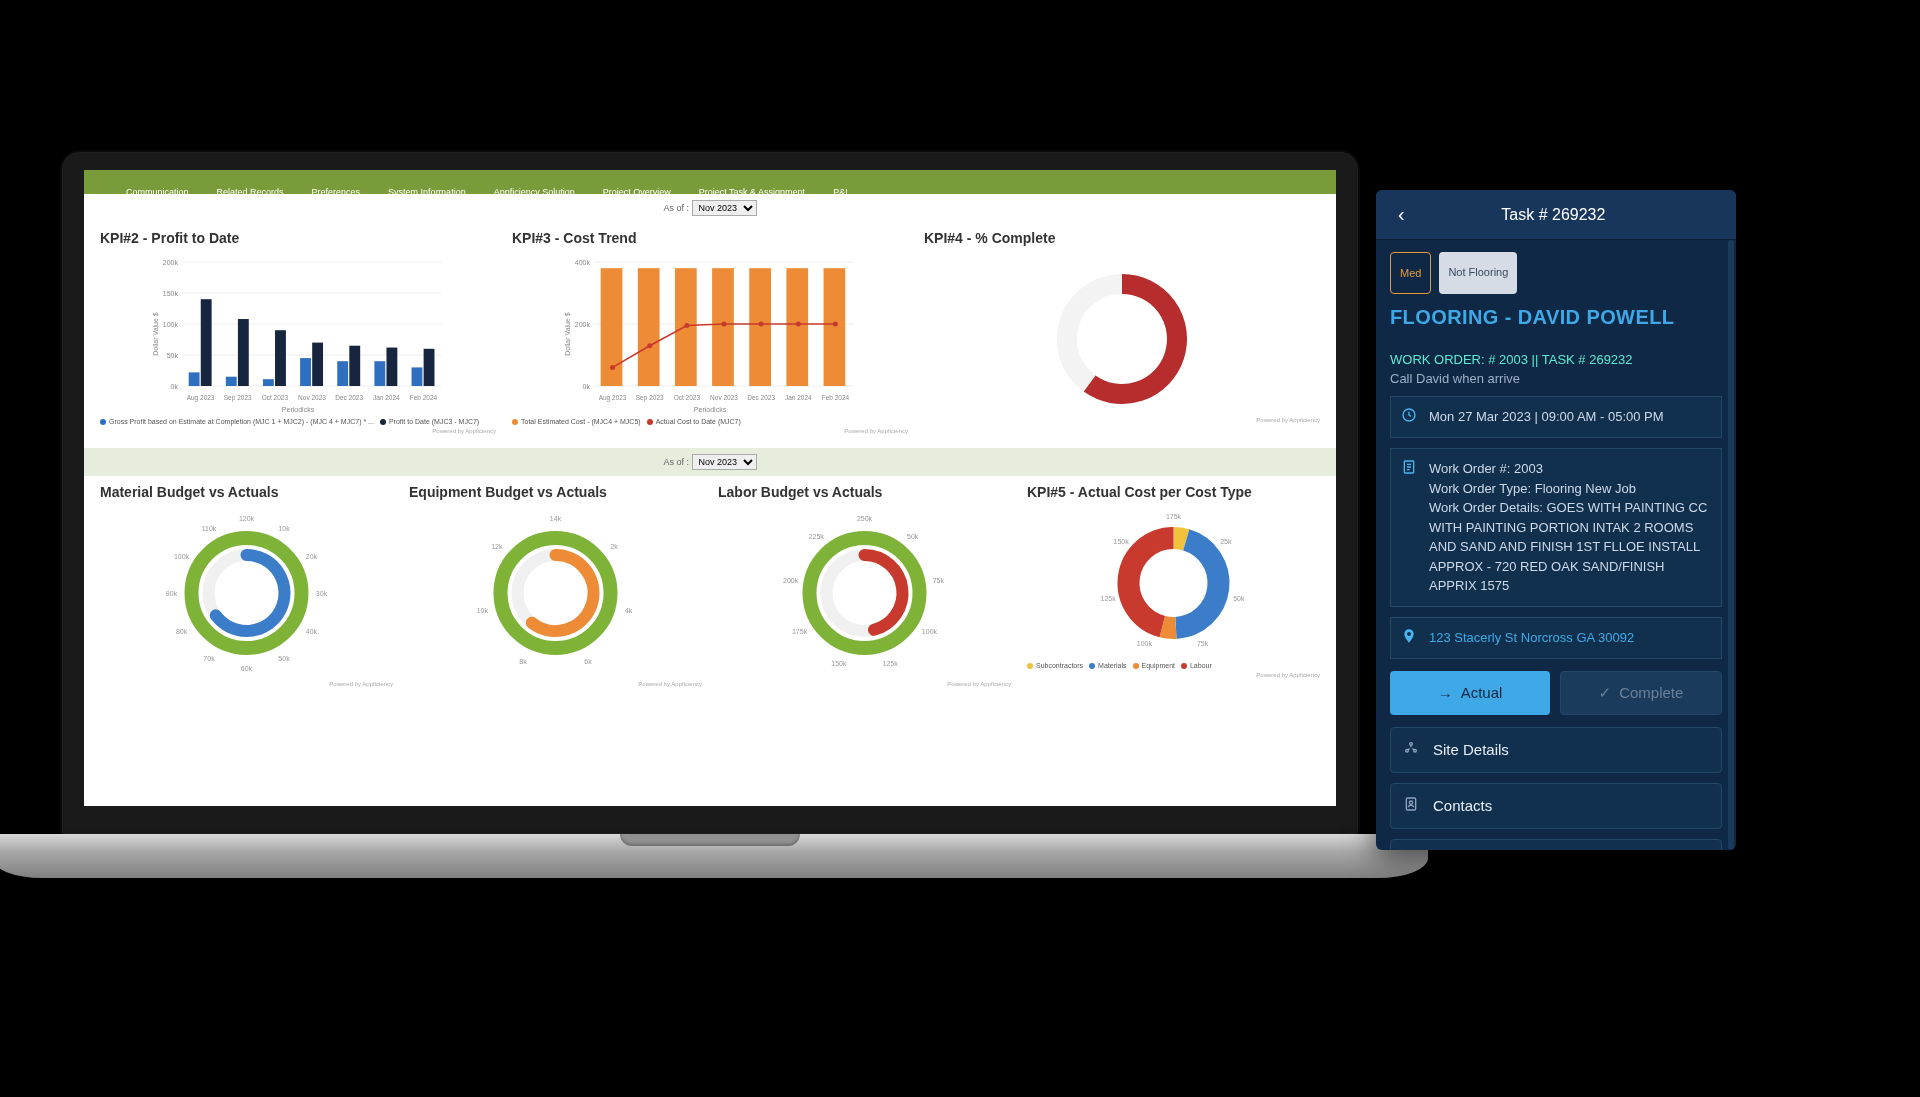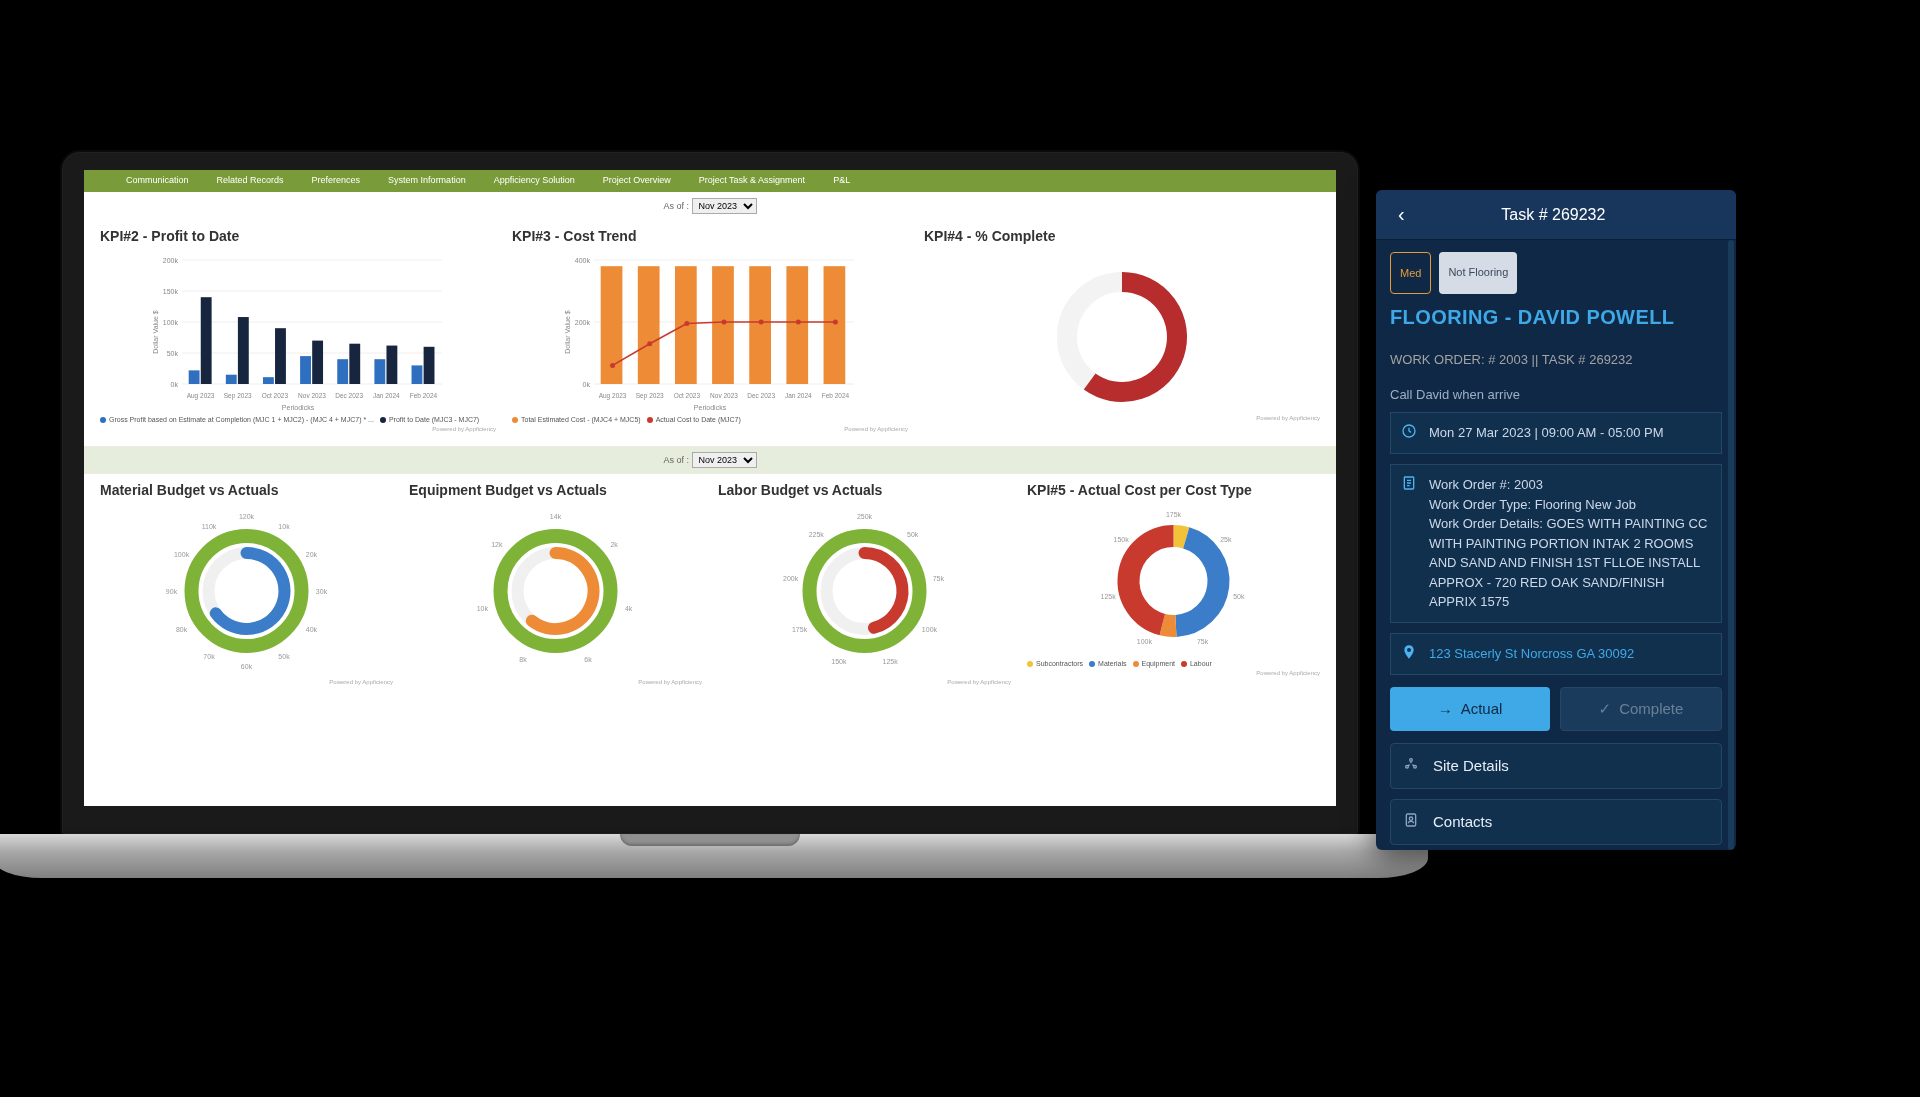--- a/index.html
+++ b/index.html
@@ -6,21 +6,21 @@
 body{background:#000;width:1920px;height:1097px;overflow:hidden;position:relative}
 
 
 .laptop{position:absolute;left:60px;top:150px;width:1300px}
 .laptop-bezel{background:#1a1a1a;border-radius:20px 20px 4px 4px;padding:18px 22px 28px;border:2px solid #0a0a0a;box-shadow:inset 0 0 2px #333}
 .laptop-screen{background:#fff;width:100%;height:636px;overflow:hidden}
 .laptop-base{height:44px;background:linear-gradient(180deg,#d8d8d8,#a8a8a8 40%,#808080);border-radius:0 0 50px 50px/0 0 20px 20px;margin:-2px -68px 0;position:relative;box-shadow:0 6px 12px rgba(0,0,0,.6)}
 .laptop-notch{position:absolute;left:50%;transform:translateX(-50%);top:0;width:180px;height:12px;background:#909090;border-radius:0 0 12px 12px;box-shadow:inset 0 -2px 3px rgba(0,0,0,.25)}
 
 
-.nav-tabs{background:#7a9b3a;display:flex;padding:0 28px;height:22px}
+.nav-tabs{background:#7a9b3a;display:flex;padding:12px 28px;height:22px}
 .nav-tabs .tab{color:#fff;font-size:9px;padding:5px 14px;cursor:pointer}
 
 .asof{background:#fff;padding:6px 0;text-align:center;font-size:9px;color:#666}
 .asof select{font-size:9px;border:1px solid #aaa;padding:1px 2px}
 
 .dash-row{display:flex;background:#fff;padding:4px 8px 10px}
 .dash-cell{flex:1;padding:4px 8px;min-width:0}
 .dash-title{font-size:14px;font-weight:bold;color:#333;margin-bottom:8px}
 .chart-area{height:160px;position:relative}
 .chart-area svg{width:100%;height:100%}
@@ -38,21 +38,21 @@
 .phone-back{color:#fff;font-size:20px;cursor:pointer;padding:4px 8px}
 .phone-header-title{flex:1;text-align:center;color:#fff;font-size:16px;font-weight:500;margin-right:28px}
 
 .phone-body{padding:12px 14px}
 .badges{display:flex;gap:8px;margin-bottom:12px}
 .badge{font-size:11px;padding:14px 9px;border-radius:4px}
 .badge-med{border:1px solid #e89a3a;color:#e89a3a;background:transparent}
 .badge-status{background:#d6dce6;color:#3a4a5e}
 
 .task-title{color:#3fa9e8;font-size:20px;font-weight:bold;letter-spacing:.4px;margin-bottom:23px}
-.wo-line{color:#a3a3a3;font-size:13px;margin-bottom:20px}
+.wo-line{color:#5eead4;font-size:13px;margin-bottom:4px}
 .wo-note{color:#9db0c6;font-size:13px;margin-bottom:10px}
 
 .card{border:1px solid #234766;border-radius:0;padding:10px;margin-bottom:10px;display:flex;gap:10px;background:#11304e}
 .card-icon{width:18px;flex-shrink:0;color:#4ab4f2;font-size:16px;line-height:1.2}
 .card-content{flex:1;font-size:13px;line-height:1.5;color:#cdd8e8}
 .addr{color:#3fa9e8}
 
 .btn-row{display:flex;gap:10px;margin:12px 0}
 .btn{flex:1;height:44px;border-radius:4px;display:flex;align-items:center;justify-content:center;gap:8px;font-size:15px;cursor:pointer}
 .btn-start{background:#3fa9e8;color:#0f2845;font-weight:500}

